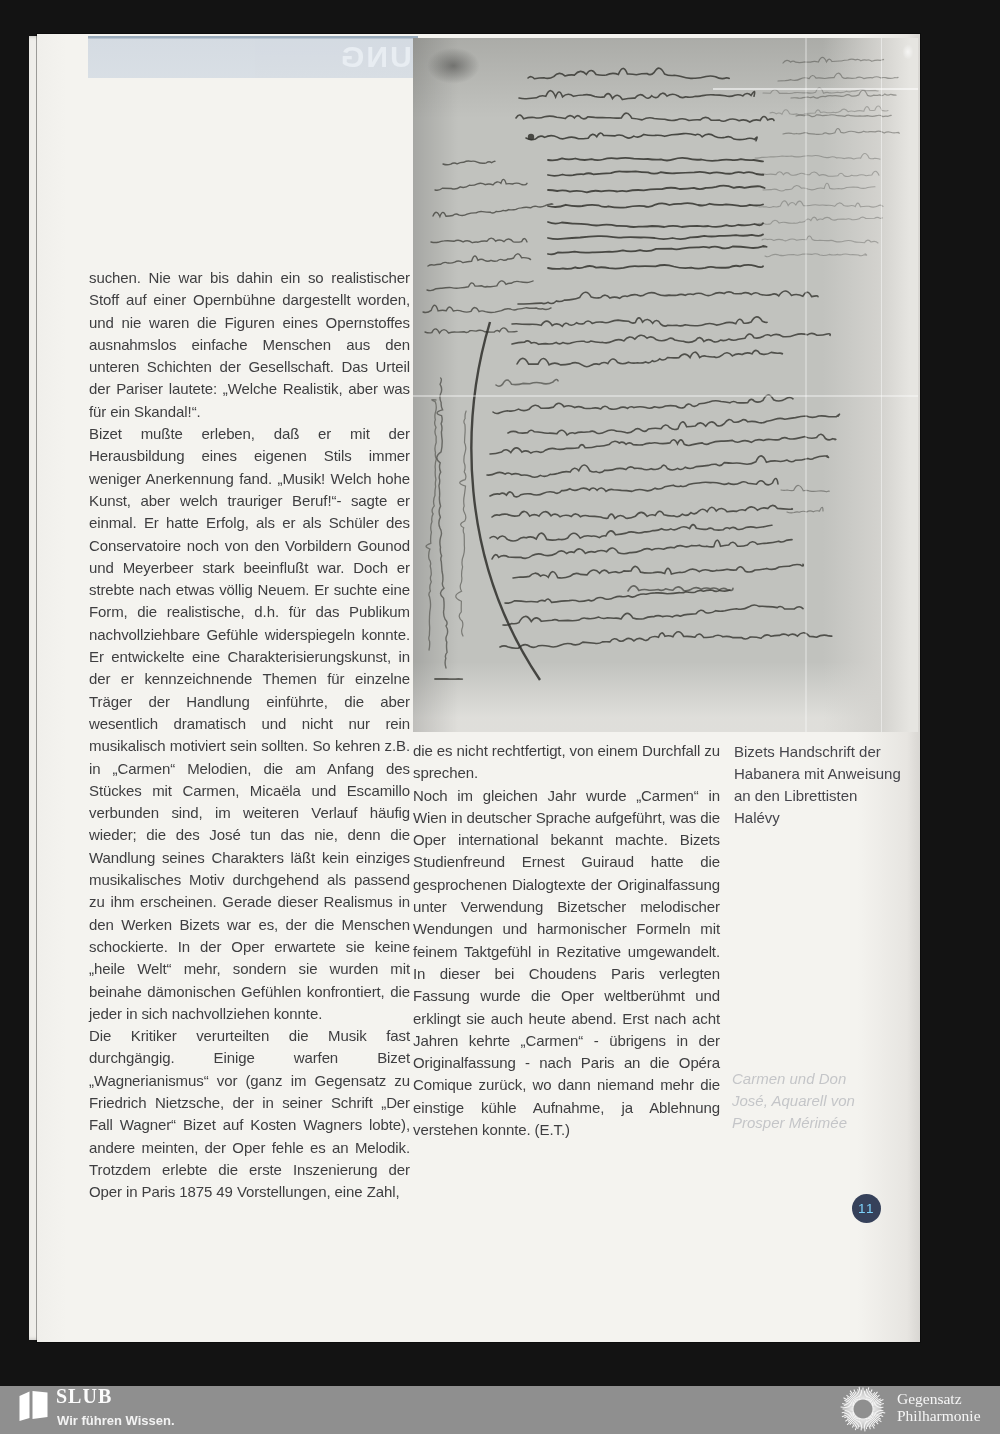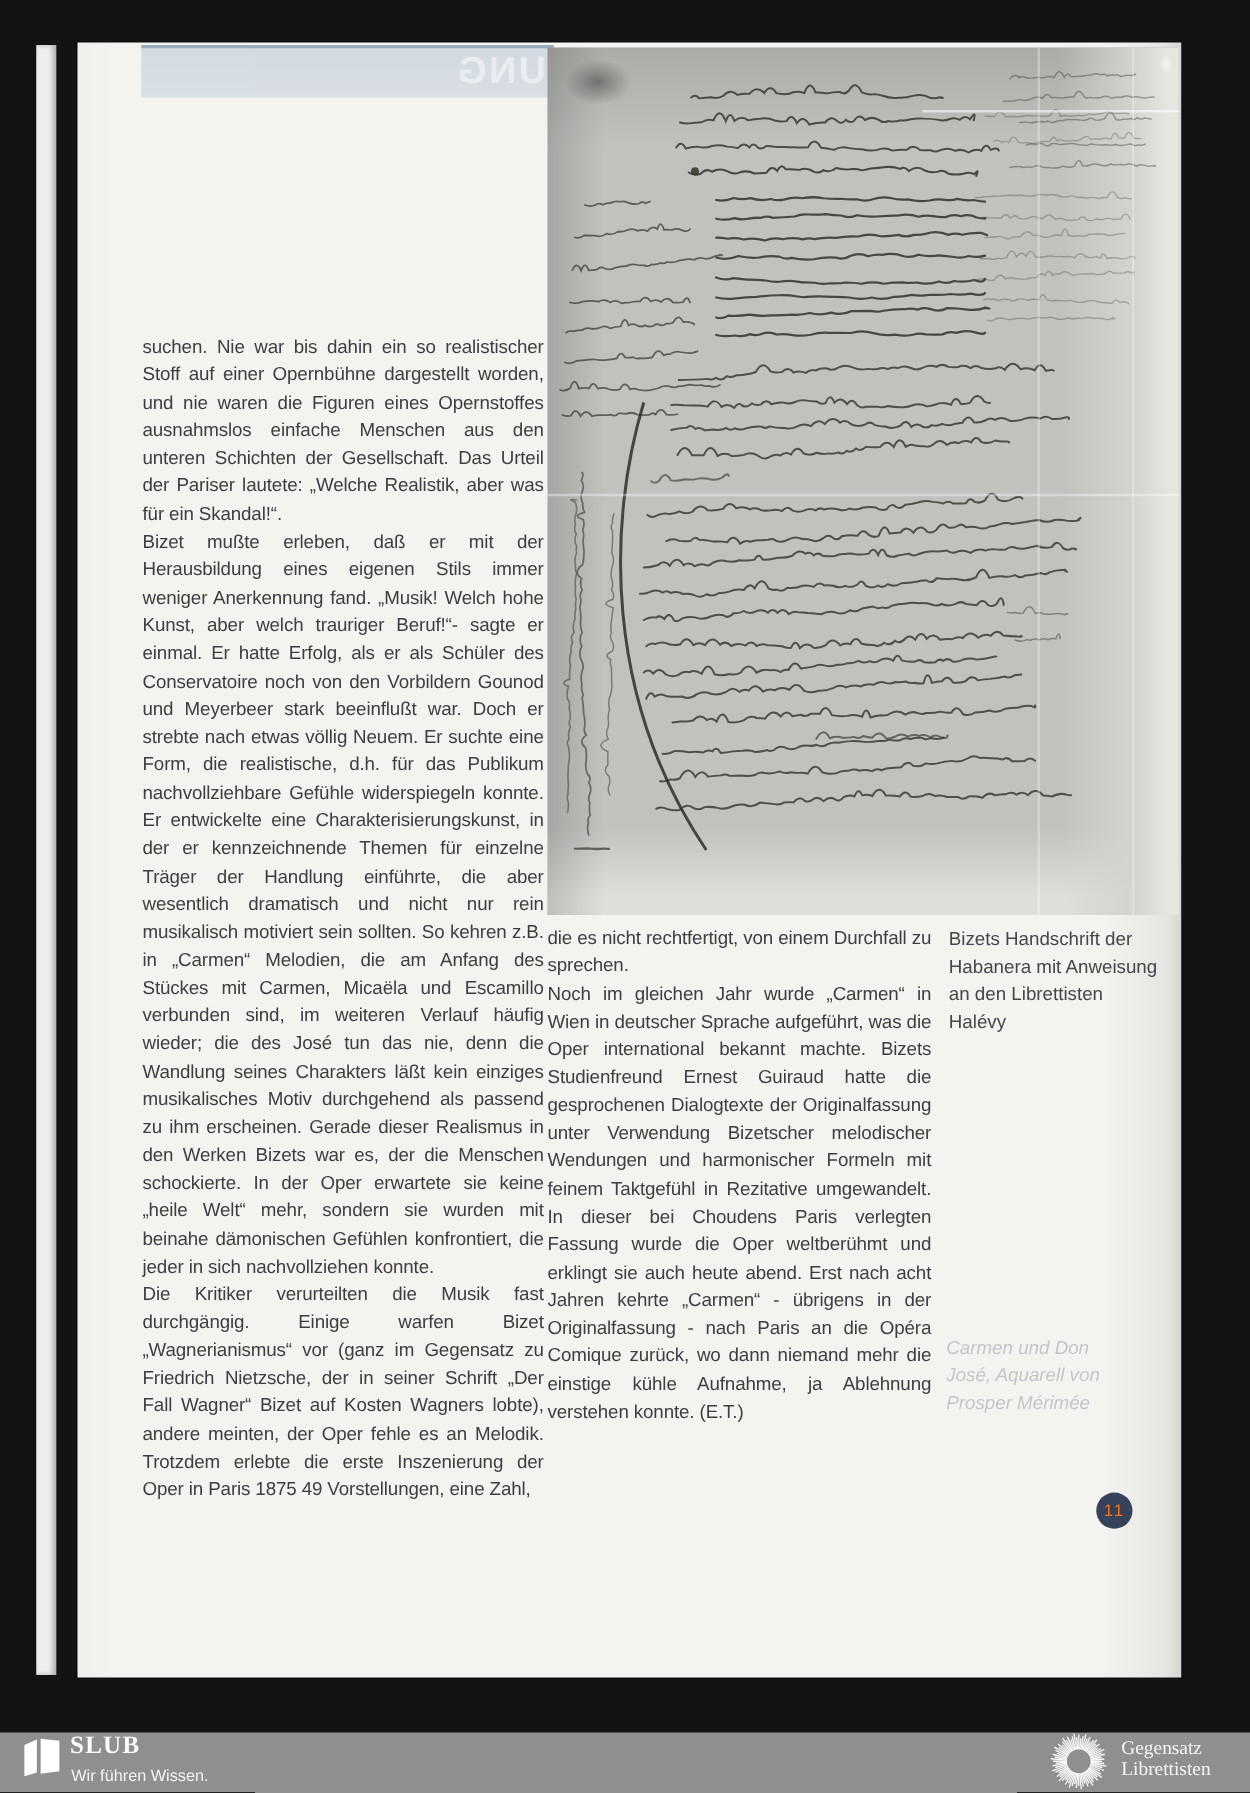--- a/index.html
+++ b/index.html
@@ -1,21 +1,21 @@
 <!DOCTYPE html>
 <html lang="de"><head>
 <meta charset="utf-8">
 <style>
   html,body{margin:0;padding:0;background:#101010;}
   .stage{position:relative;width:1000px;height:1434px;overflow:hidden;
          background:#131313;font-family:"Liberation Sans",sans-serif;}
   
   .edge-strip{position:absolute;left:29px;top:36px;width:16px;height:1304px;
               background:#efeeea;box-shadow:inset -3px 0 4px rgba(0,0,0,.25);}
-  .page{position:absolute;left:62px;top:34px;width:883px;height:1308px;
+  .page{position:absolute;left:37px;top:34px;width:883px;height:1308px;
         background:linear-gradient(90deg,#f0efeb 0,#f4f3ef 30px,#f4f3ef 820px,#e7e5e1 870px,#d8d6d2 883px);
         box-shadow:0 0 0 1px rgba(0,0,0,.35);}
   
   .band{position:absolute;left:100px;top:36px;width:330px;height:42px;
         background:linear-gradient(180deg,#93a6b8 0,#93a6b8 2px,#d2d9e1 3px,#d6dde4 100%);
         opacity:.92;display:flex;align-items:center;justify-content:flex-end;padding-right:6px;box-sizing:border-box;}
   .mirror{display:inline-block;transform:scaleX(-1);font-weight:bold;font-size:30px;
           letter-spacing:2px;color:#e7edf3;}
   
   .manuscript{position:absolute;left:425px;top:38px;width:505px;height:694px;
@@ -36,28 +36,28 @@
   .col{position:absolute;color:#3e3e40;font-size:15px;line-height:22.3px;letter-spacing:-0.1px;}
   .col p{margin:0;text-align:justify;}
   .col-left{left:101px;top:267px;width:321px;}
   .col-mid{left:425px;top:740px;width:307px;}
   .caption{position:absolute;left:746px;top:741px;width:168px;
            font-size:15px;line-height:22px;color:#46464c;}
   .ghost{position:absolute;left:744px;top:1028px;width:132px;font-style:italic;
          font-size:15px;line-height:22px;color:rgba(118,124,136,.38);filter:blur(.4px);margin-top:40px;}
   
   .badge{position:absolute;left:864px;top:1194px;width:29px;height:29px;border-radius:50%;
-         background:#36415a;color:#f97316;display:flex;align-items:center;justify-content:center;
+         background:#36415a;color:#7dd3fc;display:flex;align-items:center;justify-content:center;
          font-size:13.5px;letter-spacing:1.5px;}
   
   .bar{position:absolute;left:0;top:1386px;width:1000px;height:48px;background:#8f8f8f;}
   .slub-icon{position:absolute;left:18px;top:1389px;}
   .slub-name{position:absolute;left:56px;top:1385px;font-family:Liberation Serif, serif;
              font-weight:bold;font-size:20px;letter-spacing:1px;color:#fbfbfb;}
-  .slub-tag{position:absolute;left:57px;top:1413px;font-weight:normal;font-size:13px;color:#f3f3f3;}
+  .slub-tag{position:absolute;left:57px;top:1413px;font-weight:bold;font-size:13px;color:#f3f3f3;}
   .phil-logo{position:absolute;left:840px;top:1386px;}
   .phil-name{position:absolute;left:897px;top:1391px;font-family:"Liberation Serif",serif;
              font-size:15.5px;line-height:16.5px;color:#f6f6f6;}
 </style>
 </head>
 <body>
 
 <div class="stage">
 
   <div class="edge-strip"></div>
@@ -233,16 +233,16 @@
       <line x1="30.8" y1="17.6" x2="38.2" y2="12.4" stroke="#fdfdfd" stroke-width="1.05" stroke-opacity=".95"></line>
       <line x1="31.2" y1="18.3" x2="40.8" y2="12.8" stroke="#fdfdfd" stroke-width="1.05" stroke-opacity=".95"></line>
       <line x1="31.6" y1="19.0" x2="43.4" y2="13.5" stroke="#fdfdfd" stroke-width="1.05" stroke-opacity=".95"></line>
       <line x1="31.9" y1="19.8" x2="41.3" y2="16.3" stroke="#fdfdfd" stroke-width="1.05" stroke-opacity=".95"></line>
       <line x1="32.2" y1="20.5" x2="43.8" y2="17.4" stroke="#fdfdfd" stroke-width="1.05" stroke-opacity=".95"></line>
       <line x1="32.4" y1="21.4" x2="41.2" y2="19.8" stroke="#fdfdfd" stroke-width="1.05" stroke-opacity=".95"></line>
       <line x1="32.5" y1="22.2" x2="43.4" y2="21.2" stroke="#fdfdfd" stroke-width="1.05" stroke-opacity=".95"></line>
     </svg>
   <div class="phil-name">
     <div>Gegensatz</div>
-    <div>Librettisten</div>
+    <div>Philharmonie</div>
   </div>
 
 </div>
 
 </body></html>

